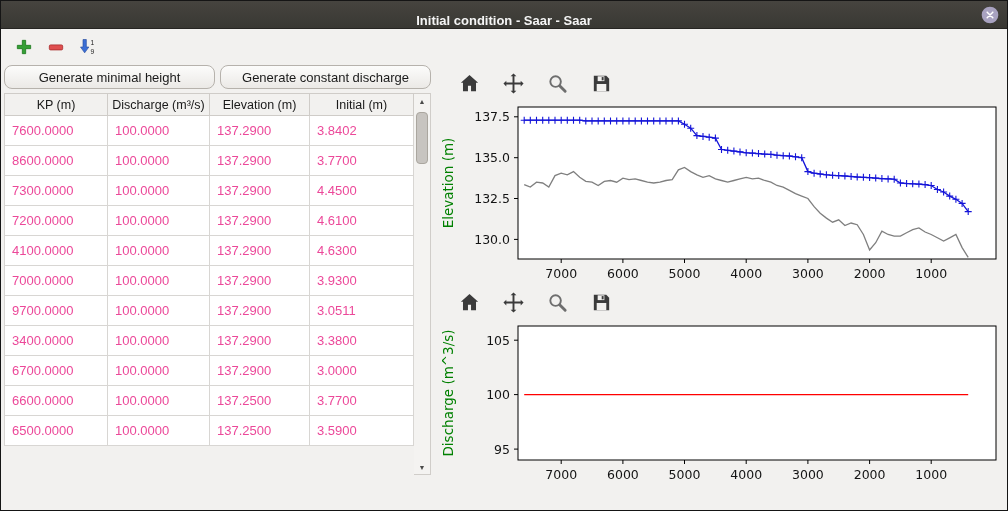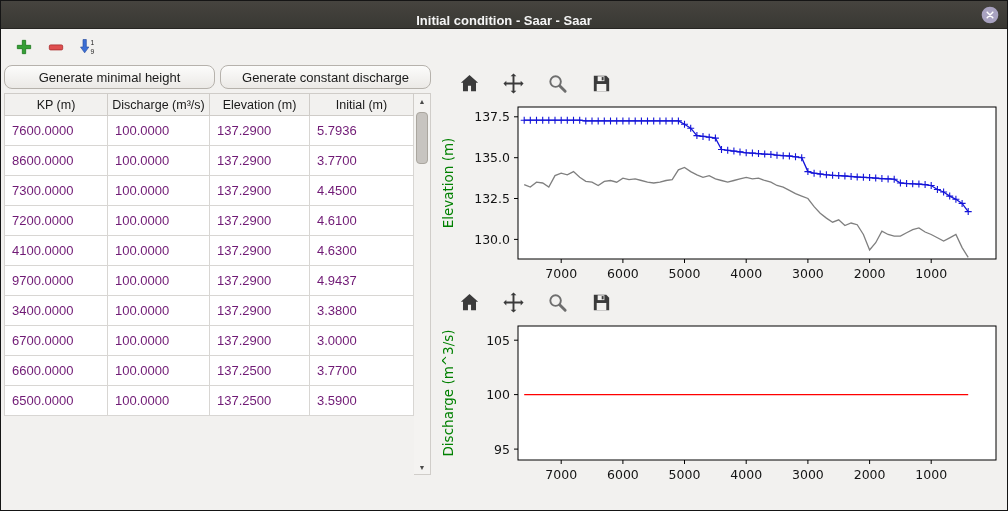--- a/index.html
+++ b/index.html
@@ -24,21 +24,21 @@
   .button-row { display:flex; gap:5px; margin:0 0 4px; }
   .button-row button { flex:1; height:24px; font-size:13px; font-family:inherit; color:#1a1a1a;
                        border:1px solid #b6b2ac; border-radius:8px;
                        background:linear-gradient(#fcfcfb,#ebe9e6); cursor:pointer; }
 
   .table-area { display:flex; align-items:flex-start; }
   table { border-collapse:collapse; table-layout:fixed; width:409px; background:#ffffff; }
   th { height:22px; background:#f2f1ef; border:1px solid #cfccc8; font-weight:normal;
        text-align:center; font-size:12.5px; color:#1a1a1a;margin-top:42px; }
   td { height:30px; border:1px solid #d8d6d3; padding-left:7px; font-size:13px;
-       color:#701a75; background:#ffffff; }
+       color:#ec4899; background:#ffffff; }
 
   .scrollbar { width:17px; height:382px; display:flex; flex-direction:column;
                background:#f4f3f1; border:1px solid #d0cdc9; border-left:none; }
   .sb-arrow { height:14px; display:flex; align-items:center; justify-content:center;
               font-size:7px; color:#4a4a4a; cursor:pointer; }
   .sb-track { flex:1; position:relative; }
   .sb-thumb { position:absolute; left:2px; right:2px; top:4px; height:52px;
               background:#c7c4c0; border:1px solid #aaa69f; border-radius:4px; cursor:pointer; }
 
   .right-panel { flex:1; display:flex; flex-direction:column; padding:2px 4px 0 4px; }
@@ -104,21 +104,21 @@
               <th>Discharge (m³/s)</th>
               <th>Elevation (m)</th>
               <th>Initial (m)</th>
             </tr>
           </thead>
           <tbody>
               <tr>
                 <td>7600.0000</td>
                 <td>100.0000</td>
                 <td>137.2900</td>
-                <td>5.7936</td>
+                <td>3.8402</td>
               </tr>
               <tr>
                 <td>8600.0000</td>
                 <td>100.0000</td>
                 <td>137.2900</td>
                 <td>3.7700</td>
               </tr>
               <tr>
                 <td>7300.0000</td>
                 <td>100.0000</td>
@@ -131,24 +131,30 @@
                 <td>137.2900</td>
                 <td>4.6100</td>
               </tr>
               <tr>
                 <td>4100.0000</td>
                 <td>100.0000</td>
                 <td>137.2900</td>
                 <td>4.6300</td>
               </tr>
               <tr>
+                <td>7000.0000</td>
+                <td>100.0000</td>
+                <td>137.2900</td>
+                <td>3.9300</td>
+              </tr>
+              <tr>
                 <td>9700.0000</td>
                 <td>100.0000</td>
                 <td>137.2900</td>
-                <td>4.9437</td>
+                <td>3.0511</td>
               </tr>
               <tr>
                 <td>3400.0000</td>
                 <td>100.0000</td>
                 <td>137.2900</td>
                 <td>3.3800</td>
               </tr>
               <tr>
                 <td>6700.0000</td>
                 <td>100.0000</td>

